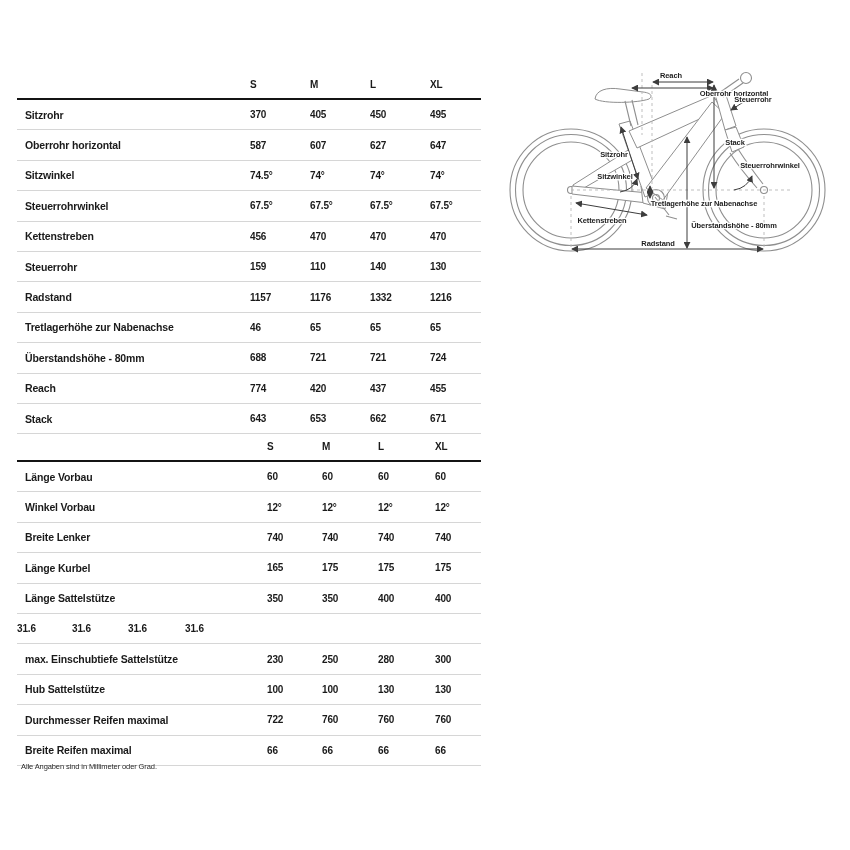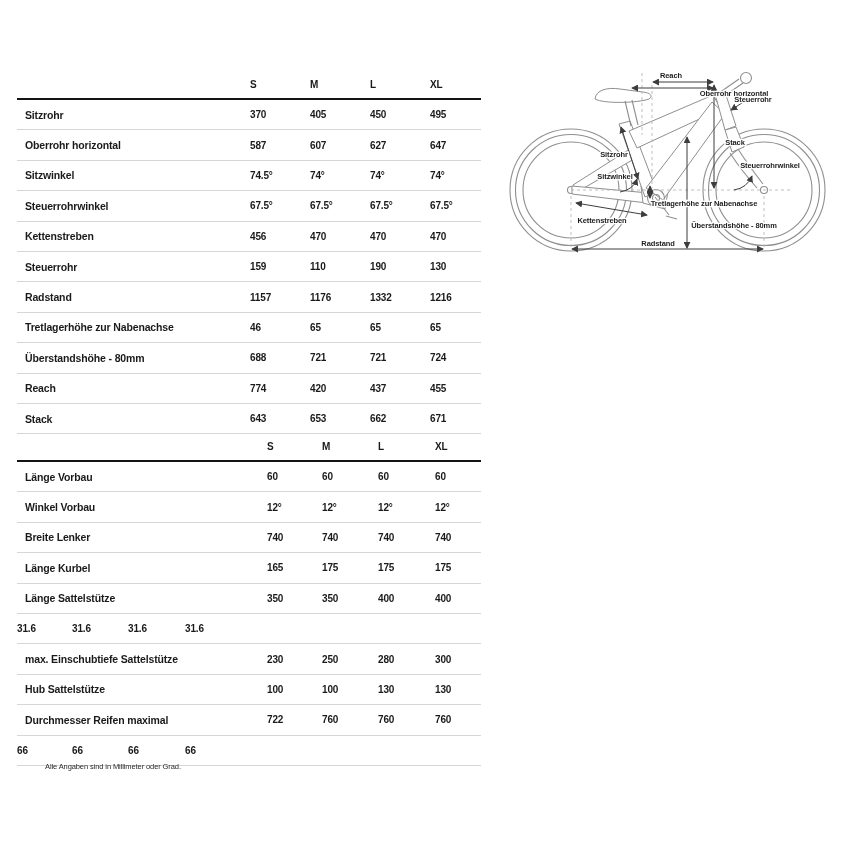--- a/index.html
+++ b/index.html
@@ -16,21 +16,21 @@
   .cl{font-weight:700;font-size:10.5px;padding-left:8px;box-sizing:border-box;white-space:nowrap;}
   .cv{font-weight:700;font-size:10px;white-space:nowrap;}
   .t1 .cl{width:233px;}
   .t1 .cv{width:60px;}
   .t1 .col3{width:51px;}
   .t2 .cl{width:250px;}
   .t2 .col0{width:55px;}
   .t2 .col1{width:56px;}
   .t2 .col2{width:57px;}
   .t2 .col3{width:46px;}
-  .footnote{position:absolute;left:21px;top:762px;font-size:7.5px;color:#2a2a2a;letter-spacing:-0.1px;margin-left:24px;}
+  .footnote{position:absolute;left:21px;top:762px;font-size:7.5px;color:#2a2a2a;letter-spacing:-0.1px;}
   .diagram{position:absolute;left:500px;top:45px;width:350px;height:220px;}
   .bike{stroke:#8f8f8f;stroke-width:1.1;fill:none;}
   .tube{stroke:#8f8f8f;stroke-width:1;fill:#ffffff;}
   .dim{stroke:#3d3d3d;stroke-width:1;fill:none;}
   .guide{stroke:#b8b8b8;stroke-width:0.9;stroke-dasharray:3 3;fill:none;}
   .dlabel{font-family:"Liberation Sans", sans-serif;font-size:7.5px;font-weight:700;fill:#1c1c1c;
           stroke:#ffffff;stroke-width:2.5px;paint-order:stroke;letter-spacing:-0.1px;}
 </style>
 </head>
 <body>
@@ -76,21 +76,21 @@
         <span class="cl">Kettenstreben</span>
         <span class="cv col0">456</span>
         <span class="cv col1">470</span>
         <span class="cv col2">470</span>
         <span class="cv col3">470</span>
       </div>
       <div class="trow">
         <span class="cl">Steuerrohr</span>
         <span class="cv col0">159</span>
         <span class="cv col1">110</span>
-        <span class="cv col2">190</span>
+        <span class="cv col2">140</span>
         <span class="cv col3">130</span>
       </div>
       <div class="trow">
         <span class="cl">Radstand</span>
         <span class="cv col0">1157</span>
         <span class="cv col1">1176</span>
         <span class="cv col2">1332</span>
         <span class="cv col3">1216</span>
       </div>
       <div class="trow">
@@ -189,20 +189,21 @@
         <span class="cv col3">130</span>
       </div>
       <div class="trow">
         <span class="cl">Durchmesser Reifen maximal</span>
         <span class="cv col0">722</span>
         <span class="cv col1">760</span>
         <span class="cv col2">760</span>
         <span class="cv col3">760</span>
       </div>
       <div class="trow">
+        <span class="cl">Breite Reifen maximal</span>
         <span class="cv col0">66</span>
         <span class="cv col1">66</span>
         <span class="cv col2">66</span>
         <span class="cv col3">66</span>
       </div>
     </div>
 </div>
 
 <div class="footnote">Alle Angaben sind in Millimeter oder Grad.</div>
 

